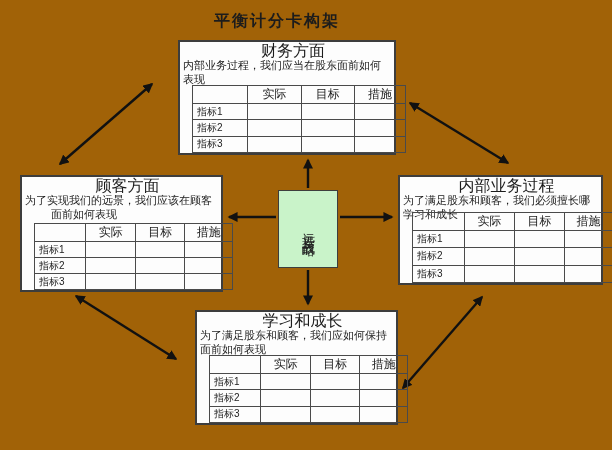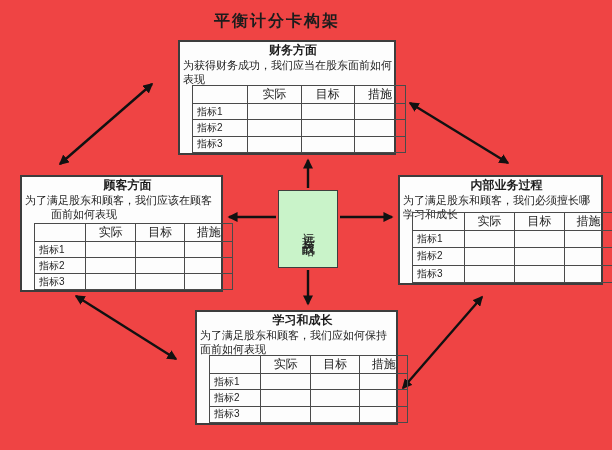--- a/index.html
+++ b/index.html
@@ -1,32 +1,32 @@
 <!DOCTYPE html>
 <html><head>
 <meta charset="utf-8">
 <style>
   html,body { margin:0; padding:0; background:#f2f2f2; }
   .canvas {
-    position:relative; width:612px; height:450px; background:#ef4444;
+    position:relative; width:612px; height:450px; background:#a16207;
     font-family:"Liberation Sans","DejaVu Sans",sans-serif;
     color:#1c1c1c; overflow:hidden;
   }
   .diagram-title {
     position:absolute; left:177px; top:11px; width:200px;
     text-align:center; font-size:16px; font-weight:bold; letter-spacing:2px;
     z-index:3;
   }
   
   .pbox {
     position:absolute; background:#fdfdfd; border:2px solid #3d3d3d;
     box-sizing:border-box; z-index:2;
   }
   .pbox .btitle {
-    text-align:center; font-size:12px; font-weight:bold; line-height:15px;
+    text-align:center; font-size:16px; font-weight:normal; line-height:15px;
     padding-top:1px;
     padding-left:12px;
   }
   .pbox .bdesc {
     font-size:11px; line-height:14px; padding:0 2px 0 3px;
     max-height:28px; overflow:hidden;
   }
   .bdesc span { display:block; }
   .bdesc .indent { padding-left:26px; }
   .mtable {
@@ -78,21 +78,21 @@
     <line x1="340" y1="217" x2="392" y2="217" marker-end="url(#ah)"></line>
     <line x1="60" y1="164" x2="152" y2="84" marker-start="url(#ah)" marker-end="url(#ah)"></line>
     <line x1="410" y1="103" x2="508" y2="163" marker-start="url(#ah)" marker-end="url(#ah)"></line>
     <line x1="76" y1="296" x2="176" y2="359" marker-start="url(#ah)" marker-end="url(#ah)"></line>
     <line x1="403" y1="388" x2="482" y2="297" marker-start="url(#ah)" marker-end="url(#ah)"></line>
   </svg>
 
   <div class="pbox" style="left:178px;top:40px;width:218px;height:115px;">
     <div class="btitle">财务方面</div>
     <div class="bdesc">
-      <span>为获得财务成功，我们应当在股东面前如何</span>
+      <span>内部业务过程，我们应当在股东面前如何</span>
       <span>表现</span>
     </div>
     <table class="mtable" style="height:68px;">
       <colgroup>
           <col style="width:26%">
           <col style="width:25%">
           <col style="width:25%">
           <col style="width:24%">
         </colgroup>
       <tbody>
@@ -120,21 +120,21 @@
         <td></td>
         <td></td>
       </tr>
     </tbody>
       </table>
   </div>
 
   <div class="pbox" style="left:20px;top:175px;width:203px;height:117px;">
     <div class="btitle">顾客方面</div>
     <div class="bdesc">
-      <span>为了满足股东和顾客，我们应该在顾客</span>
+      <span>为了实现我们的远景，我们应该在顾客</span>
       <span class="indent">面前如何表现</span>
     </div>
     <table class="mtable" style="height:67px;">
       <colgroup>
           <col style="width:26%">
           <col style="width:25%">
           <col style="width:25%">
           <col style="width:24%">
         </colgroup>
       <tbody>

